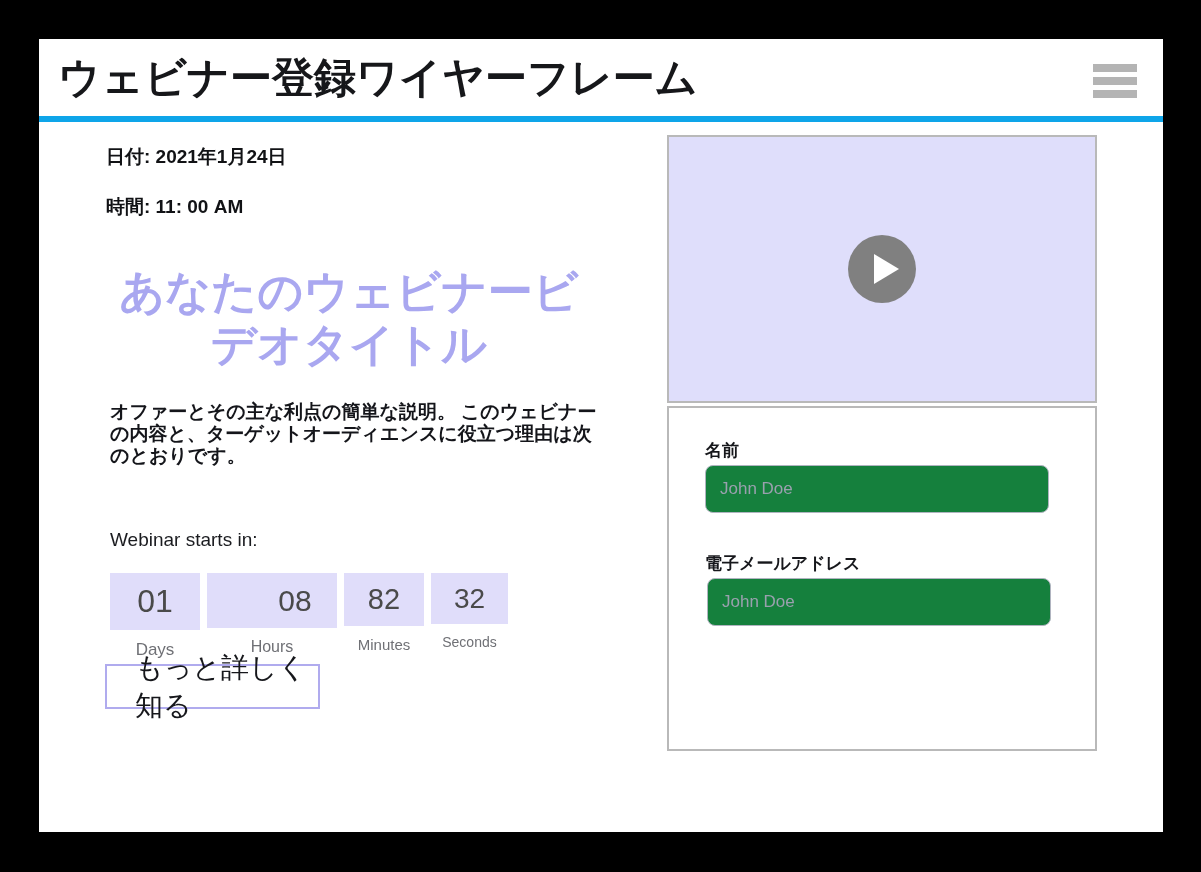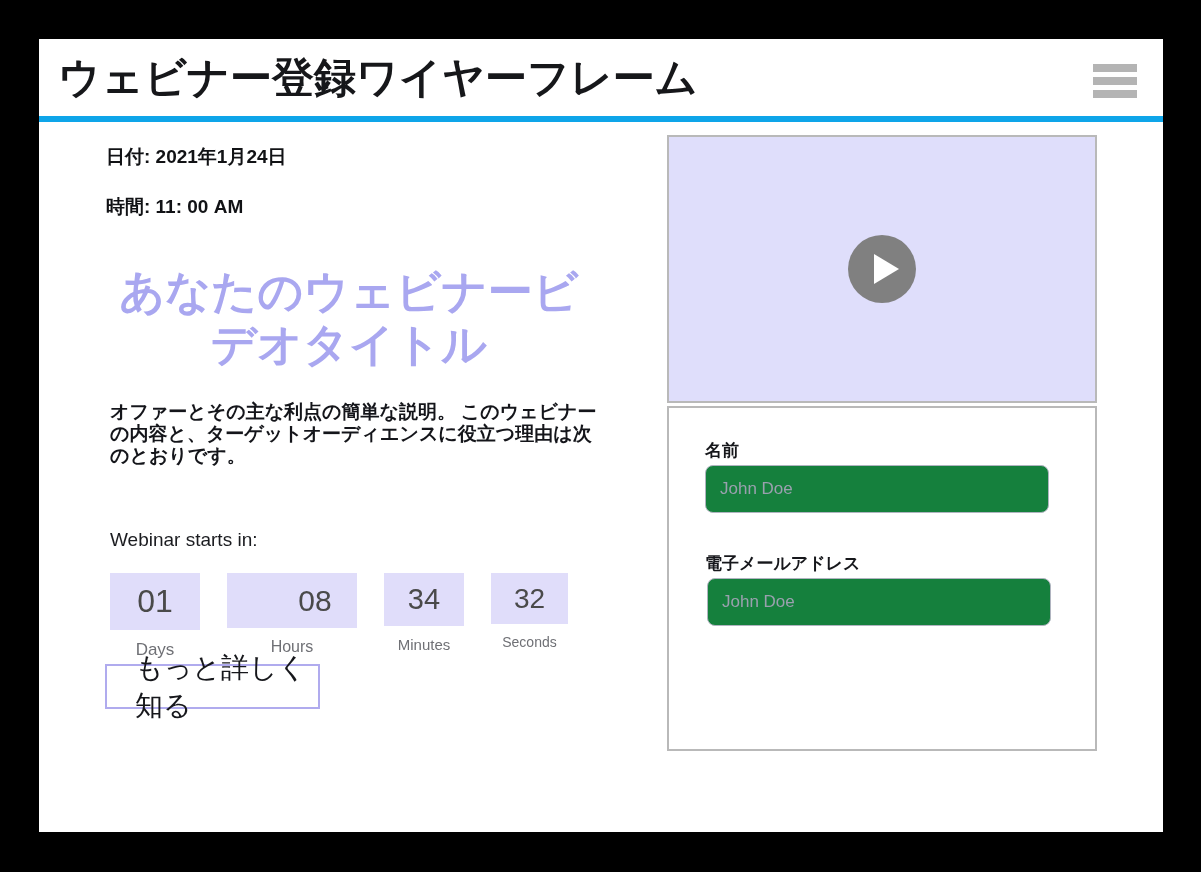--- a/index.html
+++ b/index.html
@@ -113,21 +113,20 @@
     margin-top: 62px;
     font-size: 19px;
     color: #1b1c20;
   }
 
   #countdown {
     margin-left: 71px;
     margin-top: 22px;
     display: flex;
     align-items: flex-start;
-    gap: 20px;
   }
   .cd-unit {
     display: flex;
     flex-direction: column;
     align-items: center;
     margin-right: 7px;
   }
   .cd-box {
     background: #e0ddfa;
     color: #4a4a4a;
@@ -286,21 +285,21 @@
       <div id="countdown">
         <div class="cd-unit u0">
           <div class="cd-box">01</div>
           <div class="cd-label">Days</div>
         </div>
         <div class="cd-unit u1">
           <div class="cd-box">08</div>
           <div class="cd-label">Hours</div>
         </div>
         <div class="cd-unit u2">
-          <div class="cd-box">34</div>
+          <div class="cd-box">82</div>
           <div class="cd-label">Minutes</div>
         </div>
         <div class="cd-unit u3">
           <div class="cd-box">32</div>
           <div class="cd-label">Seconds</div>
         </div>
       </div>
 
       <div id="learn-more">もっと詳しく知る</div>
 

